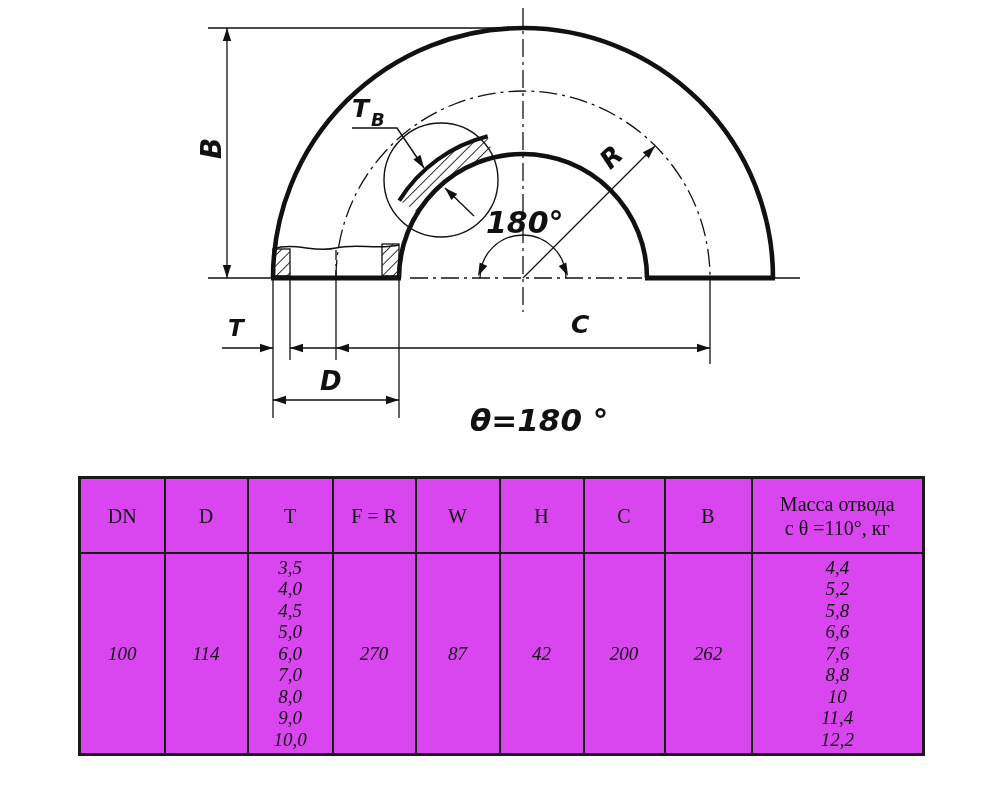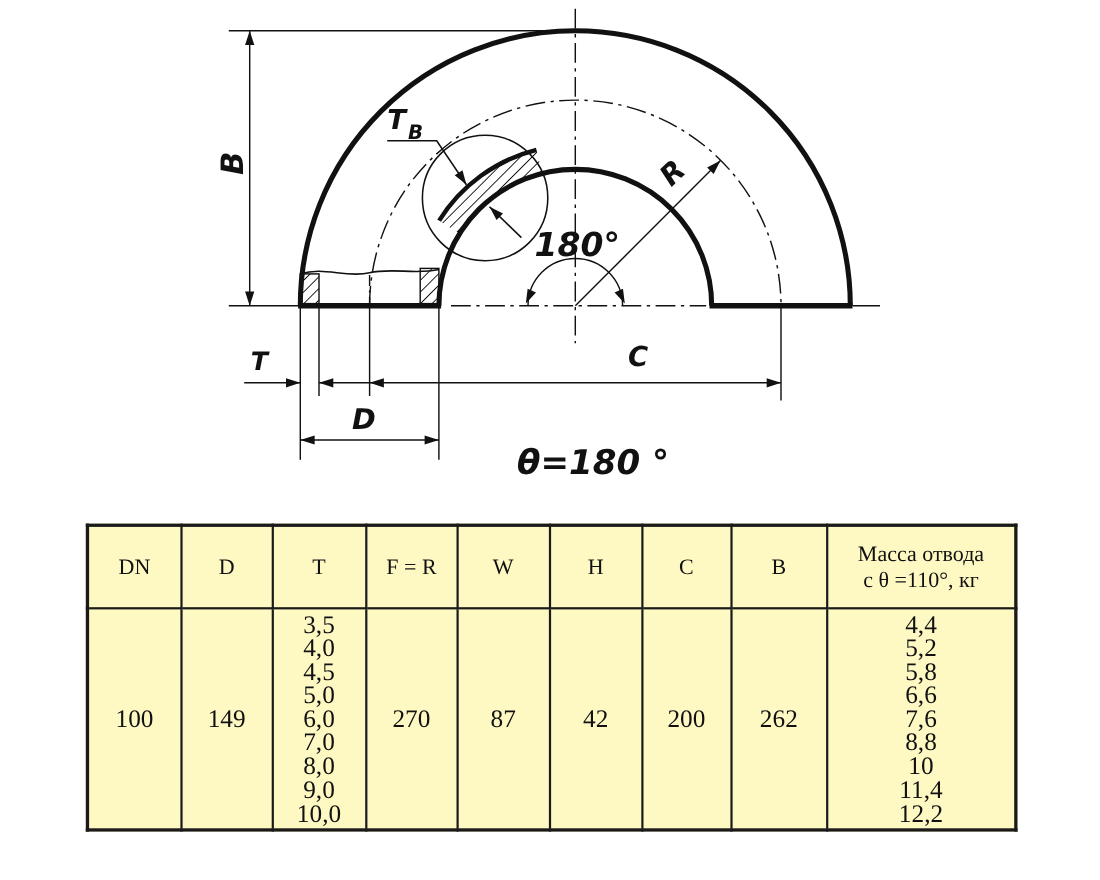--- a/index.html
+++ b/index.html
@@ -17,42 +17,43 @@
     font-style:italic;
     font-weight:bold;
     fill:#111;
   }
   table.dims{
     position:absolute;
     left:78px;top:476px;
     width:844px;
     border-collapse:collapse;
     table-layout:fixed;
-    background:#fef9c3;
+    background:#d946ef;
   }
   table.dims th, table.dims td{
     border:2px solid #1a1a1a;
     text-align:center;
     vertical-align:middle;
     padding:0;
     font-weight:normal;
     color:#111;
   }
   table.dims{border:3px solid #1a1a1a;}
   table.dims th{
     height:73px;
     font-size:20px;
     line-height:24px;
     white-space:pre-line;
   }
   table.dims td{
     height:199px;
-    font-size:23px;
+    font-size:19px;
     white-space:pre-line;
     line-height:21.5px;
+    font-style:italic;
   }
 </style>
 </head>
 <body>
 
 <div class="page">
 
   <svg class="drawing-svg" width="1000" height="465" viewBox="0 0 1000 465">
     <defs>
       <pattern id="hatch" patternUnits="userSpaceOnUse" width="7.5" height="7.5" patternTransform="rotate(45)">
@@ -158,21 +159,21 @@
         <th>H</th>
         <th>C</th>
         <th>B</th>
         <th>Масса отвода
 с θ =110°, кг</th>
       </tr>
     </thead>
     <tbody>
       <tr>
         <td>100</td>
-        <td>149</td>
+        <td>114</td>
         <td>3,5
 4,0
 4,5
 5,0
 6,0
 7,0
 8,0
 9,0
 10,0</td>
         <td>270</td>

